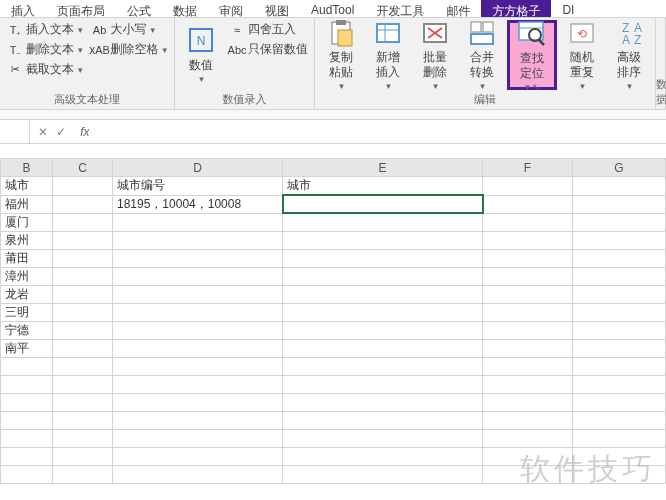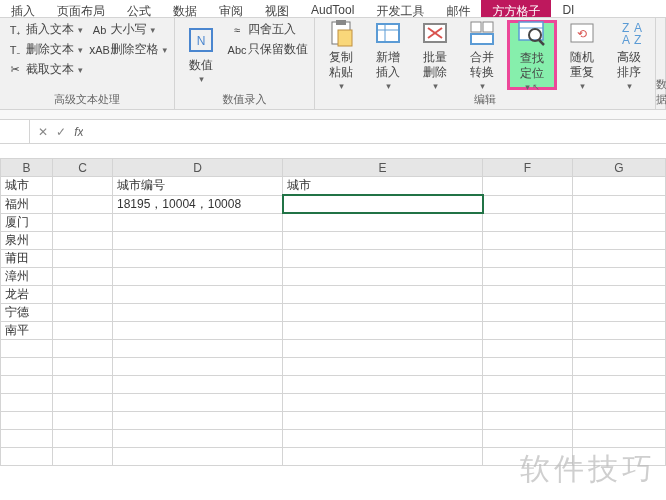--- a/index.html
+++ b/index.html
@@ -1,34 +1,34 @@
 <!DOCTYPE html>
 <html><head>
 <meta charset="utf-8">
 <style>
 *{margin:0;padding:0;box-sizing:border-box;font-family:"Microsoft YaHei",sans-serif;font-size:12px}
 body{width:666px;height:500px;background:#fff;overflow:hidden;position:relative}
 .tabs{display:flex;background:#fff;height:18px;border-bottom:1px solid #d4d4d4}
 .tab{padding:3px 11px;font-size:12px;color:#444;cursor:pointer}
-.tab.active{background:#be185d;color:#fff}
+.tab.active{background:#4c1d95;color:#fff}
 .ribbon{display:flex;background:#f1f1f1;height:92px;border-bottom:1px solid #d4d4d4}
 .group{display:flex;flex-direction:column;border-right:1px solid #d4d4d4;padding:2px 4px;position:relative}
 .group-label{text-align:center;font-size:11px;color:#666;position:absolute;bottom:2px;left:0;right:0}
 .group-body{display:flex;flex:1;align-items:flex-start;gap:3px}
 .small-btns{display:flex;flex-direction:column;gap:1px}
 .sbtn{display:flex;align-items:center;gap:3px;padding:1px 3px;font-size:11px;white-space:nowrap;cursor:pointer;color:#444}
 .ico{width:16px;height:16px;display:inline-flex;align-items:center;justify-content:center;font-size:11px}
 .big-btn{display:flex;flex-direction:column;align-items:center;justify-content:center;padding:2px 6px;cursor:pointer;min-width:44px;height:70px;text-align:center;font-size:11px;color:#444;line-height:1.3}
 .big-ico{width:32px;height:32px;margin-bottom:2px;display:flex;align-items:center;justify-content:center}
-.highlight{border:3px solid #ec4899;background:#86efac}
+.highlight{border:3px solid #4c1d95;background:#f9a8d4}
 .arrow{font-size:9px;margin-left:1px;color:#666}
 .fbar{display:flex;align-items:center;height:24px;border-bottom:1px solid #d4d4d4;background:#fff}
 .namebox{width:30px;border-right:1px solid #d4d4d4;height:100%}
 .fbtns{display:flex;gap:8px;padding:0 8px;color:#888}
-.fx{font-style:italic;color:#666;}
+.fx{font-style:italic;color:#666;margin-left:6px}
 .grid{position:relative;background:#fff}
 table{border-collapse:collapse;width:100%}
 td,th{border:1px solid #d4d4d4;height:18px;font-size:12px;color:#333;padding:0 4px;text-align:right}
 th{background:#e6e6e6;text-align:center;font-weight:normal;color:#555}
 td.l{text-align:left}
 td.c{text-align:left}
 .selcell{border:2px solid #217346!important;background:#fff}
 .watermark{position:absolute;bottom:10px;right:10px;font-size:30px;color:#bbb;font-weight:300;letter-spacing:4px;opacity:0.7}
 svg{display:block}
 </style>
@@ -274,20 +274,28 @@
         </tr>
 <tr>
           <td class="l">龙岩</td>
           <td></td>
           <td></td>
           <td></td>
           <td></td>
           <td></td>
         </tr>
 <tr>
+          <td class="l">三明</td>
+          <td></td>
+          <td></td>
+          <td></td>
+          <td></td>
+          <td></td>
+        </tr>
+<tr>
           <td class="l">宁德</td>
           <td></td>
           <td></td>
           <td></td>
           <td></td>
           <td></td>
         </tr>
 <tr>
           <td class="l">南平</td>
           <td></td>

